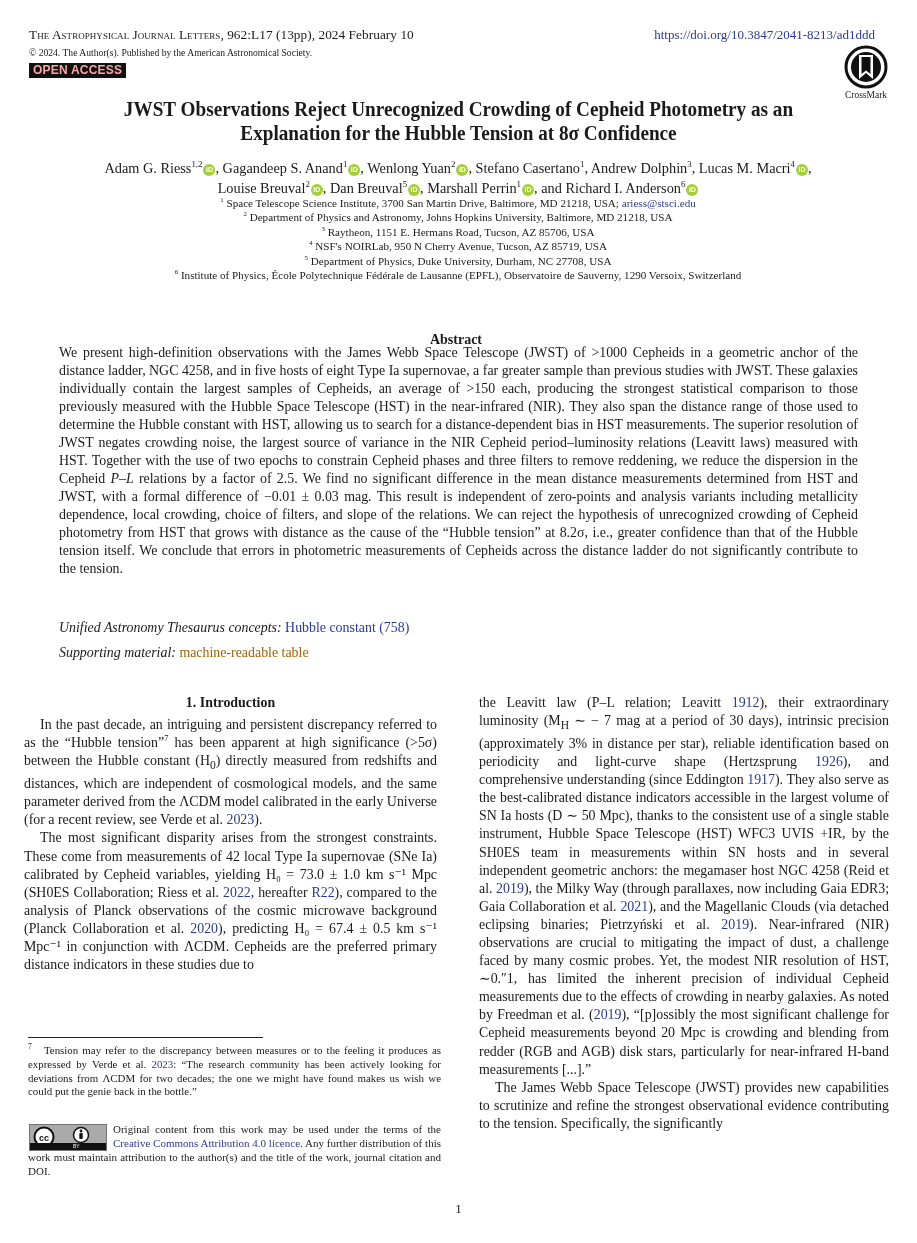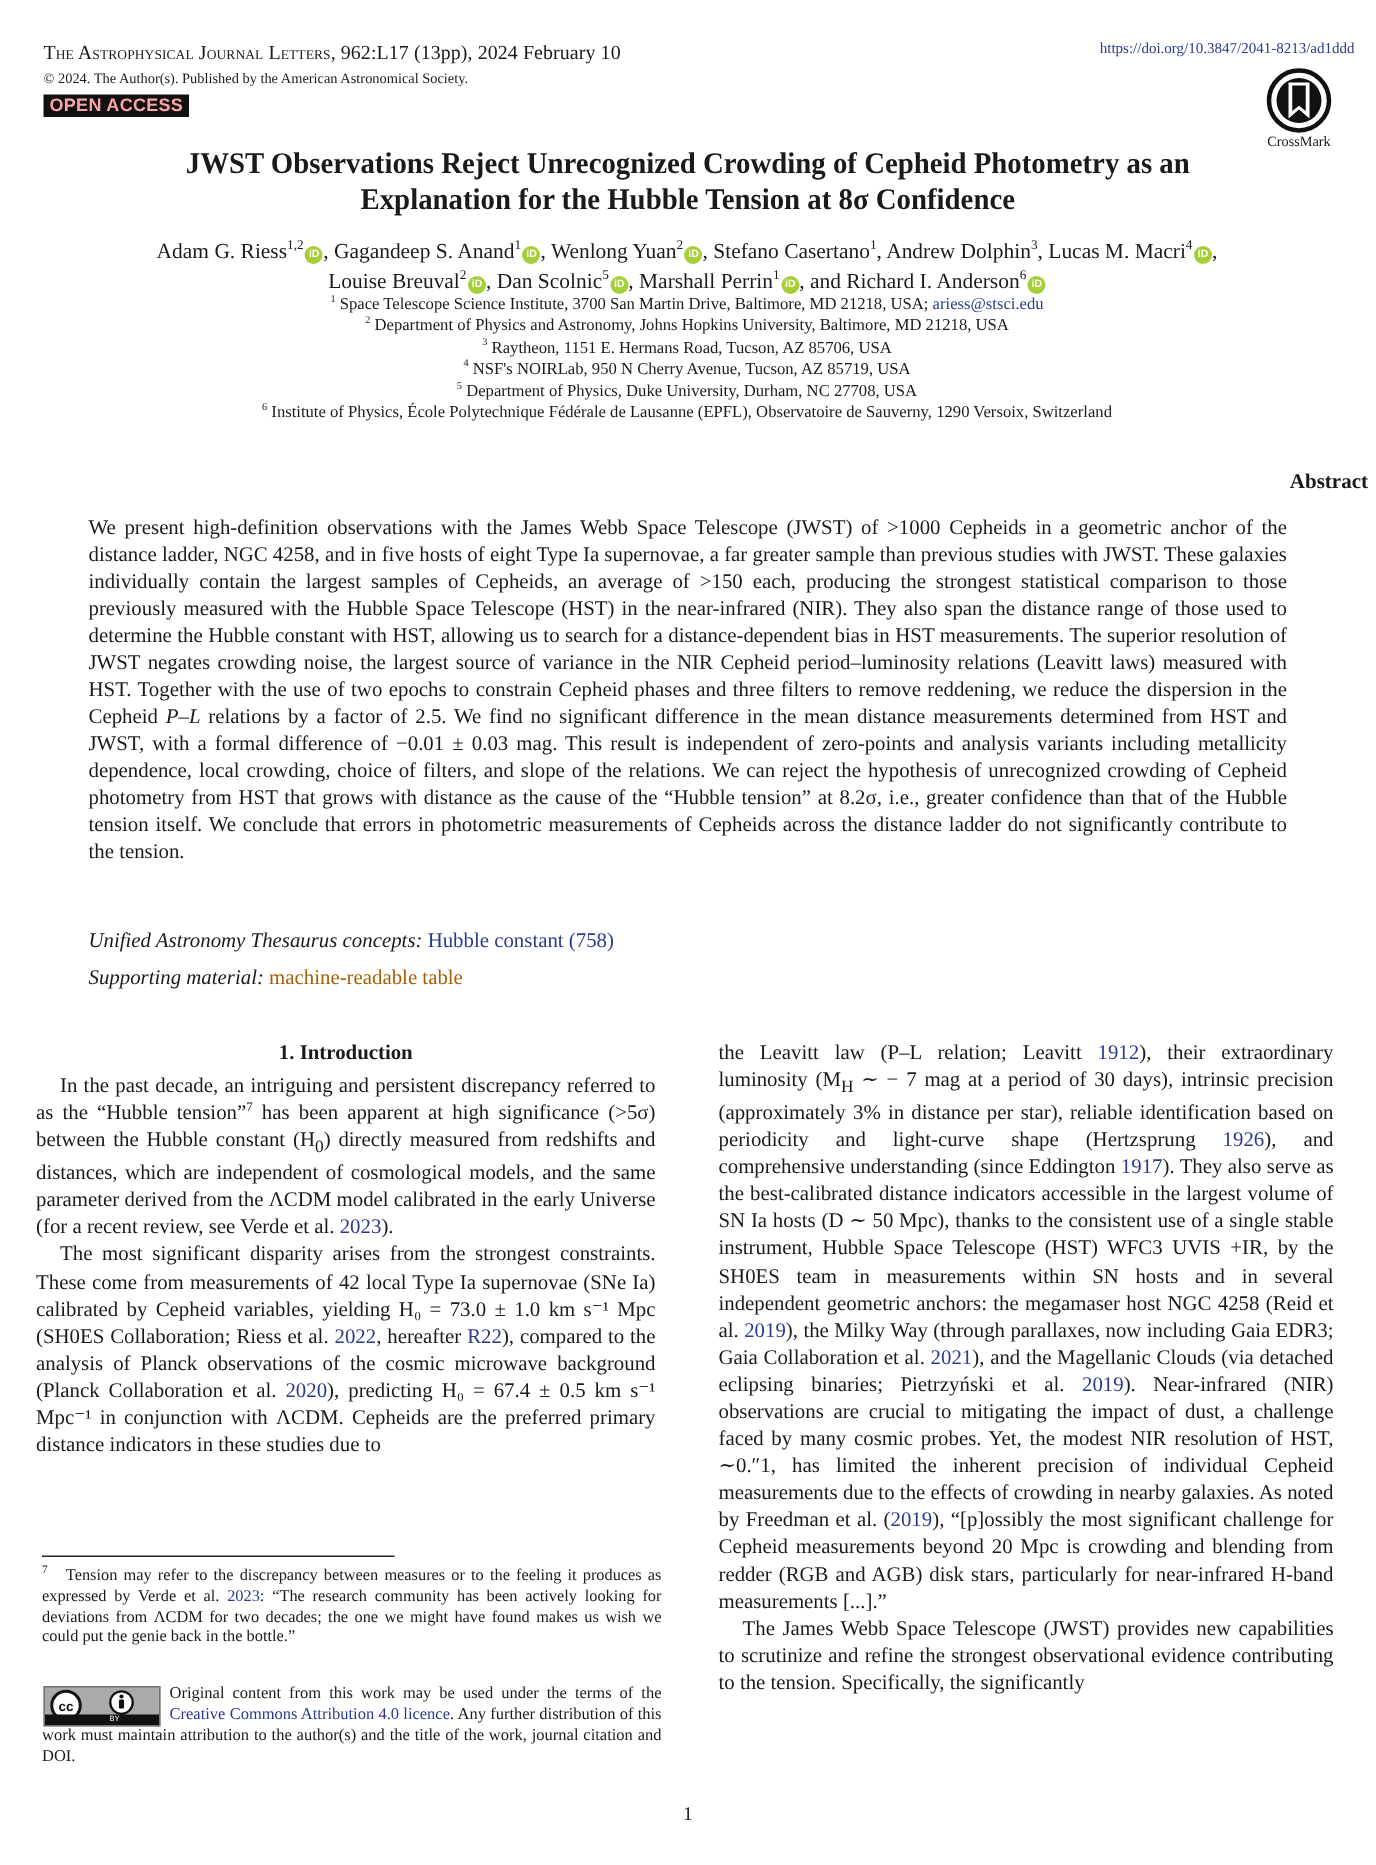--- a/index.html
+++ b/index.html
@@ -13,21 +13,21 @@
 
   
   .journal-line { left: 29px; top: 27px; font-size: 13.3px; letter-spacing: 0.05px; }
   .journal-line .sc { font-variant: small-caps; }
   .copyright { left: 29px; top: 47px; font-size: 9.6px; }
   .open-access {
     left: 29px; top: 63px; background: #111; color: #fca5a5;
     font-family: "Liberation Sans", "DejaVu Sans", sans-serif; font-weight: bold;
     font-size: 12px; padding: 0 4px; line-height: 15px; letter-spacing: 0.2px;
   }
-  .doi { right: 14px; top: 27px; font-size: 10px; color: #2c3a8c; }
+  .doi { right: 42px; top: 27px; font-size: 13px; color: #2c3a8c; }
   .crossmark { left: 838px; top: 45px; width: 56px; text-align: center; }
   .crossmark svg { display: block; margin: 0 auto; }
   .crossmark .cm-label { font-size: 9.5px; margin-top: 1px; }
 
   
   .title {
     left: 30px; top: 97px; width: 857px; text-align: center;
     font-size: 20px; font-weight: bold; line-height: 24px;
     font-family: "Liberation Serif", serif; transform: scaleX(0.96);
   }
@@ -44,21 +44,21 @@
   }
   sup { font-size: 0.62em; line-height: 0; }
 
   .affils {
     left: 28px; top: 196px; width: 860px; text-align: center;
     font-size: 11.1px; line-height: 14.4px;
   }
   .received { font-style: italic; }
 
   .abstract-head {
-    left: 0; top: 314px; width: 912px; text-align: right;
+    left: 0; top: 332px; width: 912px; text-align: center;
     font-weight: bold; font-size: 14px;
   }
   .abstract {
     left: 59px; top: 344px; width: 799px; font-size: 13.9px; line-height: 18px;
     text-align: justify;
   }
   .abstract p { margin: 0; }
   .uat { left: 59px; top: 620px; font-size: 13.9px; }
   .supp { left: 59px; top: 645px; font-size: 13.9px; }
   .it { font-style: italic; }
@@ -113,21 +113,21 @@
 </div>
 
 <div class="abs authors">
   <span>Adam G. Riess</span><sup>1,2</sup><span class="orcid">iD</span>,
   <span>Gagandeep S. Anand</span><sup>1</sup><span class="orcid">iD</span>,
   <span>Wenlong Yuan</span><sup>2</sup><span class="orcid">iD</span>,
   <span>Stefano Casertano</span><sup>1</sup>,
   <span>Andrew Dolphin</span><sup>3</sup>,
   <span>Lucas M. Macri</span><sup>4</sup><span class="orcid">iD</span>,<br>
   <span>Louise Breuval</span><sup>2</sup><span class="orcid">iD</span>,
-  <span>Dan Scolnic</span><sup>5</sup><span class="orcid">iD</span>,
+  <span>Dan Breuval</span><sup>5</sup><span class="orcid">iD</span>,
   <span>Marshall Perrin</span><sup>1</sup><span class="orcid">iD</span>,
   <span>and</span>
   <span>Richard I. Anderson</span><sup>6</sup><span class="orcid">iD</span>
 </div>
 
 <div class="abs affils">
   <div><sup>1</sup> <span>Space Telescope Science Institute, 3700 San Martin Drive, Baltimore, MD 21218, USA; </span><a>ariess@stsci.edu</a></div>
   <div><sup>2</sup> <span>Department of Physics and Astronomy, Johns Hopkins University, Baltimore, MD 21218, USA</span></div>
   <div><sup>3</sup> <span>Raytheon, 1151 E. Hermans Road, Tucson, AZ 85706, USA</span></div>
   <div><sup>4</sup> <span>NSF's NOIRLab, 950 N Cherry Avenue, Tucson, AZ 85719, USA</span></div>

